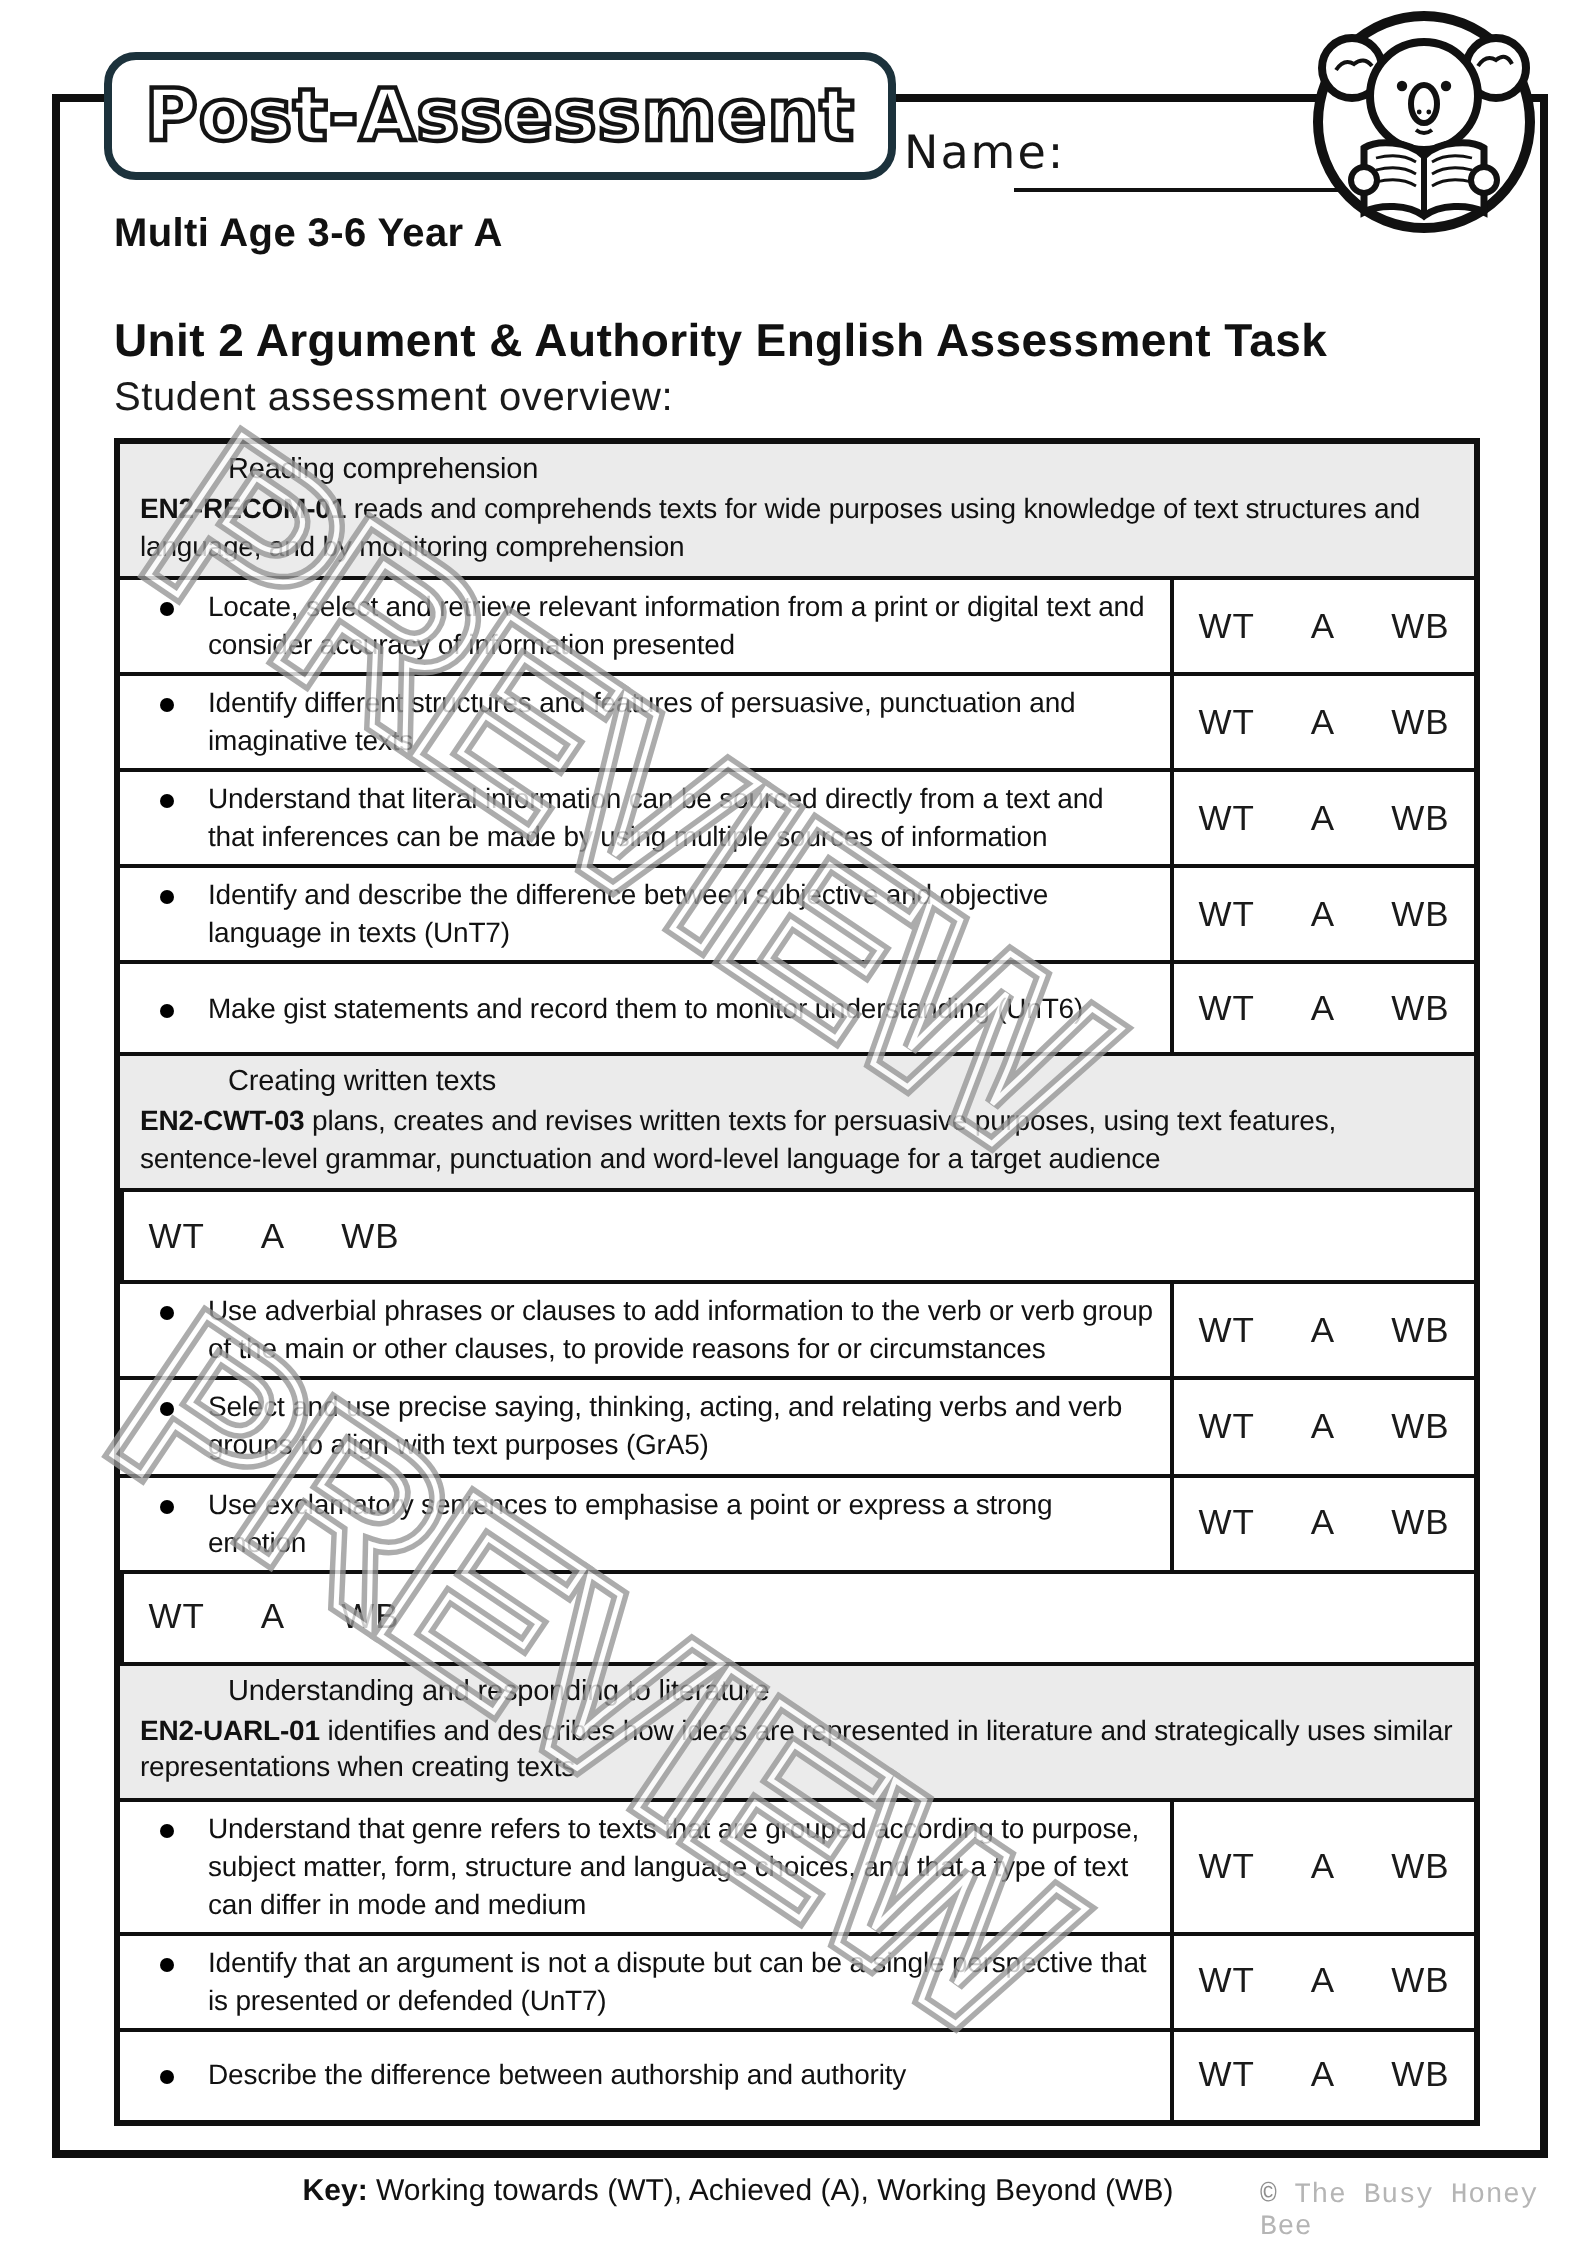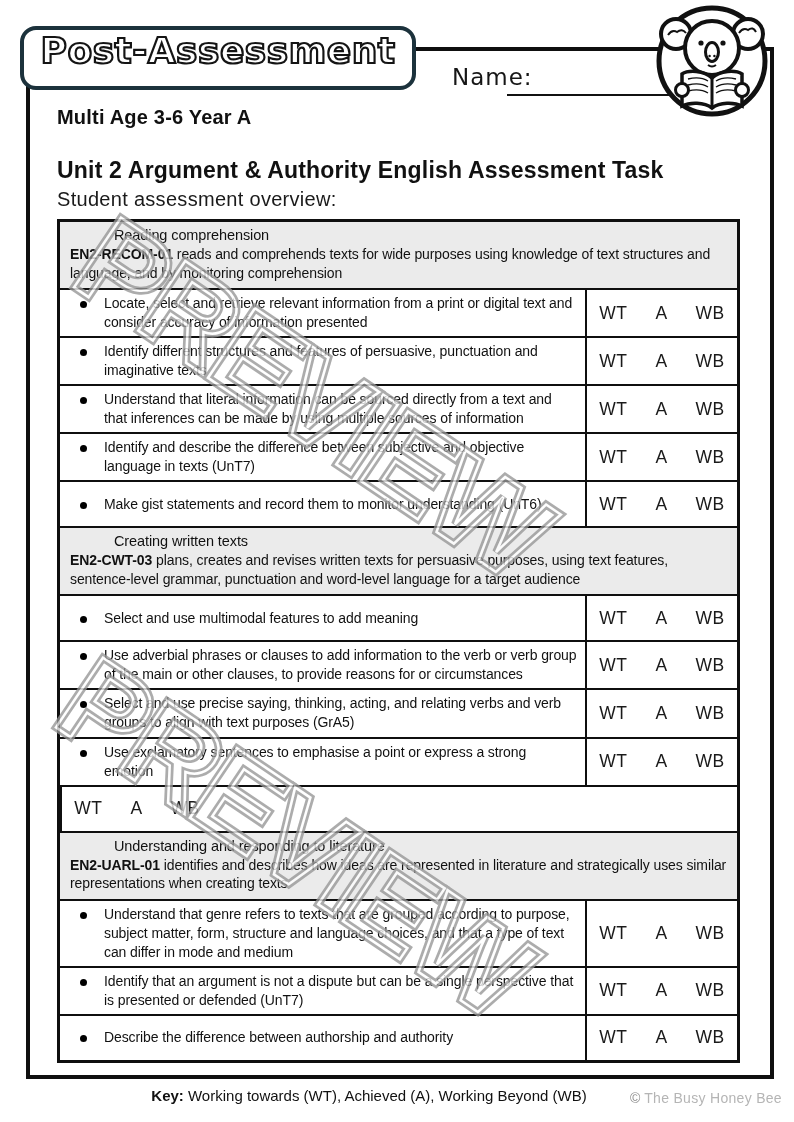--- a/index.html
+++ b/index.html
@@ -7,23 +7,23 @@
     width:794px;height:1122px;background:#ffffff;position:relative;overflow:hidden;
     font-family:"Liberation Sans",sans-serif;color:#111;
   }
   
   .page-border{
     position:absolute;left:26px;top:47px;width:748px;height:1032px;
     border:4px solid #0f0f0f;box-sizing:border-box;z-index:1;
   }
   
   .title-box{
-    position:absolute;left:20px;top:26px;width:396px;height:64px;
+    position:absolute;left:52px;top:26px;width:396px;height:64px;
     background:#fff;border:4px solid #1c323c;border-radius:16px;
-    display:flex;justify-content:center;z-index:5;box-sizing:border-box;
+    display:flex;align-items:center;justify-content:center;z-index:5;box-sizing:border-box;
   }
   .title-text{
     font-family:"DejaVu Sans",sans-serif;font-weight:bold;font-size:36px;
     color:#fff;-webkit-text-stroke:2.2px #141414;letter-spacing:0.5px;white-space:nowrap;
   }
   .koala{position:absolute;left:652px;top:4px;z-index:6;}
   .name-label{
     position:absolute;left:452px;top:64px;font-family:"DejaVu Sans",sans-serif;
     font-size:23px;color:#161616;z-index:4;letter-spacing:1px;
   }
@@ -63,21 +63,21 @@
   .wm-layer{
     position:absolute;left:0;top:0;white-space:nowrap;
     font-family:"Liberation Sans",sans-serif;font-weight:bold;font-size:122px;
     letter-spacing:-4px;color:transparent;
   }
   .wm-outer{-webkit-text-stroke:8px #969696;}
   .wm-inner{-webkit-text-stroke:2.5px #ffffff;}
   
   .key-line{position:absolute;left:0;top:1087px;width:738px;text-align:center;font-size:15px;z-index:2;}
   .key-label{font-weight:bold;}
-  .copyright{position:absolute;left:630px;top:1090px;font-size:14px;z-index:3;font-family:Liberation Sans, sans-serif;}
+  .copyright{position:absolute;left:630px;top:1090px;font-size:14px;z-index:3;font-family:Liberation Mono, monospace;}
   .copyright .sym{color:#8f8f8f;}
   .copyright .txt{color:#b5b5b5;letter-spacing:0.3px;}
 </style>
 </head>
 <body>
 
 <div class="page-border"></div>
 
 <div class="title-box">
   <span class="title-text">Post-Assessment</span>
@@ -185,26 +185,20 @@
         <span>WB</span>
       </div>
   </div>
 
   <div class="sec-header">
     <div class="sec-strand">Creating written texts</div>
     <div class="sec-desc"><span class="code">EN2-CWT-03</span> <span>plans, creates and revises written texts for persuasive purposes, using text features, sentence-level grammar, punctuation and word-level language for a target audience</span></div>
   </div>
 
   <div class="trow">
-    <div class="cell-desc">
-        <div class="li">
-          <span class="bullet"></span>
-          <span class="rowtext">Select and use multimodal features to add meaning</span>
-        </div>
-      </div>
     <div class="cell-rating">
         <span>WT</span>
         <span>A</span>
         <span>WB</span>
       </div>
   </div>
   <div class="trow">
     <div class="cell-desc">
         <div class="li">
           <span class="bullet"></span>

